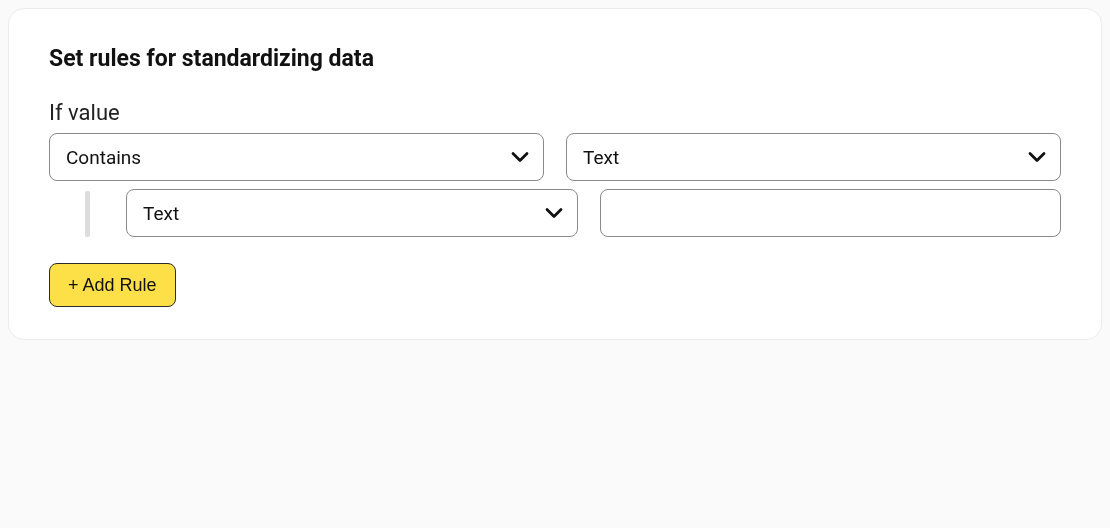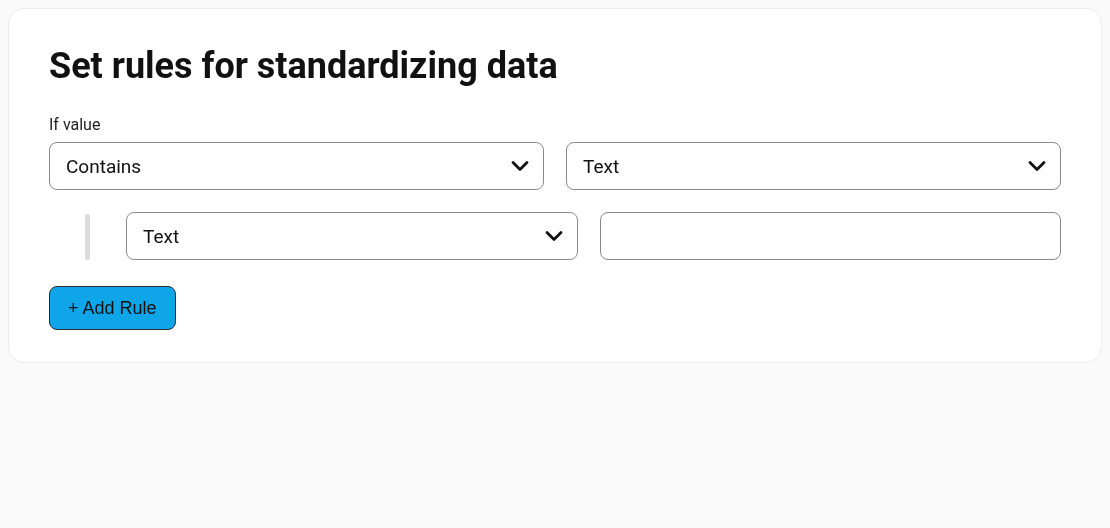--- a/index.html
+++ b/index.html
@@ -14,34 +14,34 @@
     }
     .card {
       background: #ffffff;
       border: 1px solid #ececec;
       border-radius: 16px;
       padding: 36px 40px 32px 40px;
       width: 1094px;
       margin: 0 auto;
     }
     .card-title {
-      font-size: 36px;
+      font-size: 23px;
       font-weight: 700;
       color: #111;
       margin-bottom: 28px;
     }
     .label {
-      font-size: 16px;
+      font-size: 22px;
       color: #222;
       margin-bottom: 8px;
     }
     .row {
       display: flex;
       gap: 22px;
-      margin-bottom: 22px;
+      margin-bottom: 8px;
     }
     .row > * {
       flex: 1;
     }
     .select-wrapper {
       position: relative;
     }
     .select-box {
       width: 100%;
       height: 48px;
@@ -106,21 +106,21 @@
     .replace-row .text-input {
       flex: 1;
     }
     .add-rule-btn {
       display: inline-flex;
       align-items: center;
       height: 44px;
       padding: 0 18px;
       border: 1px solid #2b2b2b;
       border-radius: 8px;
-      background: #0ea5e9;
+      background: #fde047;
       font-size: 18px;
       color: #111;
       cursor: pointer;
       gap: 6px;
     }
   </style>
 </head>
 <body>
 
 <div class="card">

